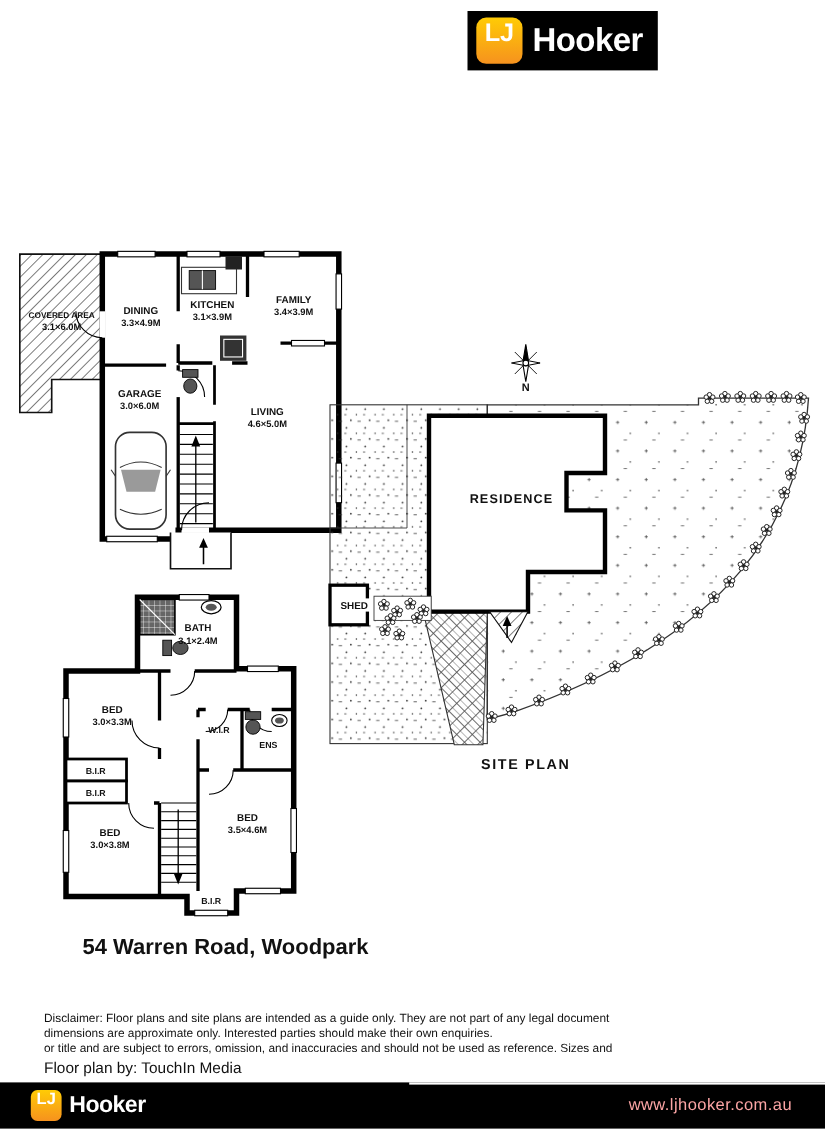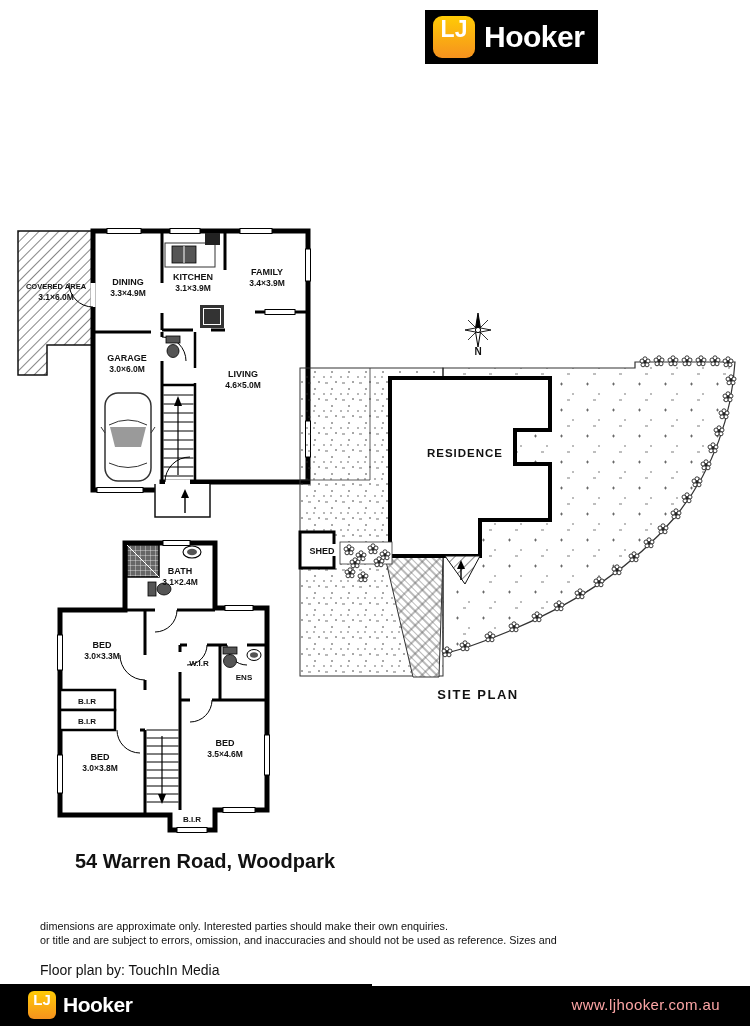--- a/index.html
+++ b/index.html
@@ -328,20 +328,21 @@
     <text class="sm" x="144" y="126">W.I.R</text>
     <text class="sm" x="189" y="140">ENS</text>
     <text class="rn" x="170" y="206">BED</text>
     <text class="rd" x="170" y="217">3.5×4.6M</text>
     <text class="sm" x="137" y="281.5">B.I.R</text>
   </g>
 </svg>
 
 <div class="address">54 Warren Road, Woodpark</div>
 <div class="disclaimer">
+  <div>Disclaimer: Floor plans and site plans are intended as a guide only. They are not part of any legal document</div>
   <div>dimensions are approximate only. Interested parties should make their own enquiries.</div>
   <div>or title and are subject to errors, omission, and inaccuracies and should not be used as reference. Sizes and</div>
 </div>
 <div class="credit">Floor plan by: TouchIn Media</div>
 
 <div class="footer-bar">
   <div class="bar-line"></div>
   <div class="footer-logo">
     <div class="lj-square small">
         <span>LJ</span>

